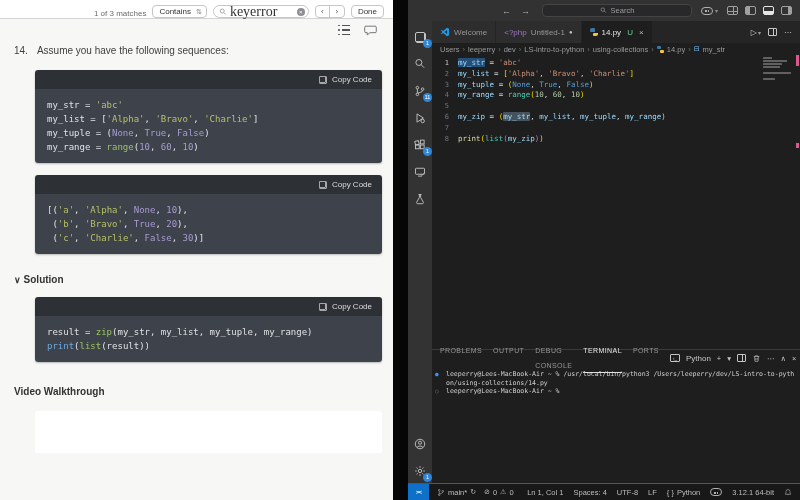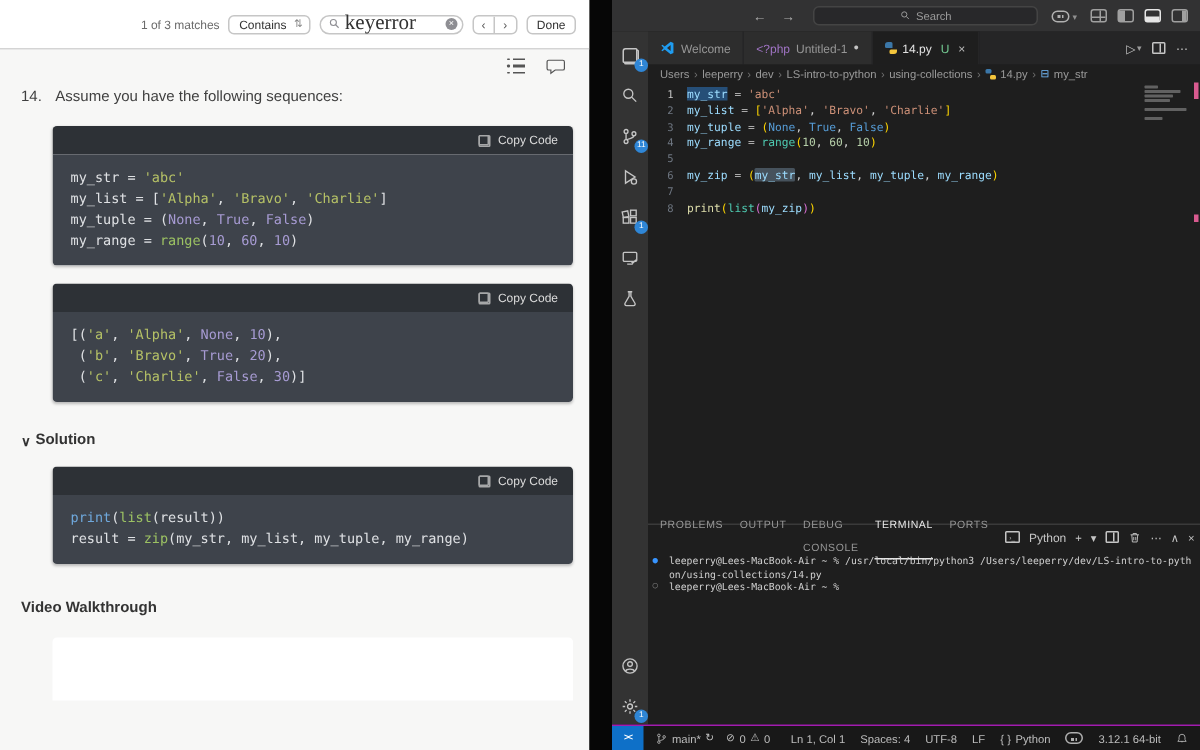--- a/index.html
+++ b/index.html
@@ -2,21 +2,21 @@
 <html><head>
 <meta charset="utf-8">
 <style>
   *{margin:0;padding:0;box-sizing:border-box;}
   html,body{width:800px;height:500px;overflow:hidden;background:#000;}
   body{font-family:"Liberation Sans",sans-serif;position:relative;}
   .screen{display:flex;width:800px;height:500px;}
 
   
   .browser{width:393px;height:500px;background:#f7f7f6;display:flex;flex-direction:column;}
-  .findbar{height:33px;background:#fff;border-bottom:1px solid #d4d4d4;display:flex;align-items:center;
+  .findbar{height:19px;background:#fff;border-bottom:1px solid #d4d4d4;display:flex;align-items:flex-end;
     justify-content:flex-end;gap:6px;padding-right:9px;font-size:8px;color:#666;flex:none;}
   .fb-matches{color:#6b6b6b;}
   .fb-select{display:flex;align-items:center;gap:5px;height:13px;padding:0 4px 0 6px;border:1px solid #c6c6c6;
     border-radius:4px;background:#fff;color:#333;}
   .fb-updown{font-size:7px;color:#888;}
   .fb-search{display:flex;align-items:center;gap:3px;width:96px;height:13px;border:1px solid #c6c6c6;
     border-radius:7px;background:#fff;padding:0 3px 0 5px;}
   .fb-search input{border:none;outline:none;flex:1;font-size:14px;color:#333;min-width:0;background:transparent;
     font-family:Liberation Serif, serif;}
   .fb-clear{width:8px;height:8px;border-radius:50%;background:#8e8e93;color:#fff;font-size:6px;line-height:8px;
@@ -221,22 +221,22 @@
         <span class="sol-ch">∨</span>
         <span>Solution</span>
       </div>
 
       <div class="cb mt12">
         <div class="cb-head">
           <span class="ic-copy"></span>
           <span>Copy Code</span>
         </div>
         <div class="cb-body">
+            <div class="cline"><span class="tk-d">result = </span><span class="tk-fn">zip</span><span class="tk-d">(my_str, my_list, my_tuple, my_range)</span></div>
             <div class="cline"><span class="tk-pr">print</span><span class="tk-d">(</span><span class="tk-fn">list</span><span class="tk-d">(result))</span></div>
-            <div class="cline"><span class="tk-d">result = </span><span class="tk-fn">zip</span><span class="tk-d">(my_str, my_list, my_tuple, my_range)</span></div>
           </div>
       </div>
 
       <div class="video-h">Video Walkthrough</div>
       <div class="video-box"></div>
     </div>
   </section>
 
   <div class="divider"></div>
 

